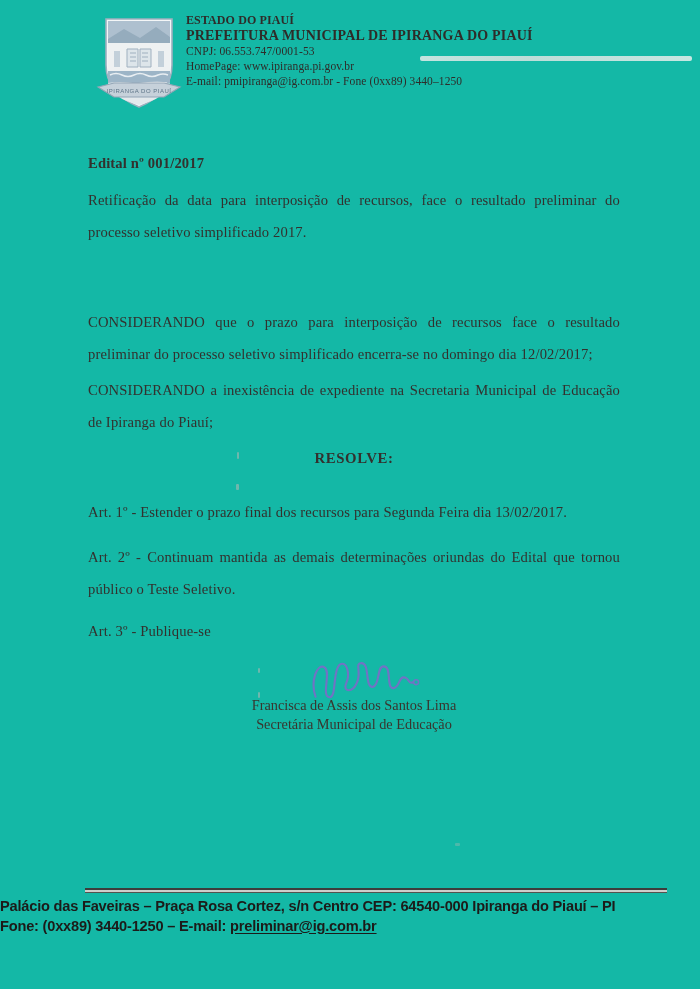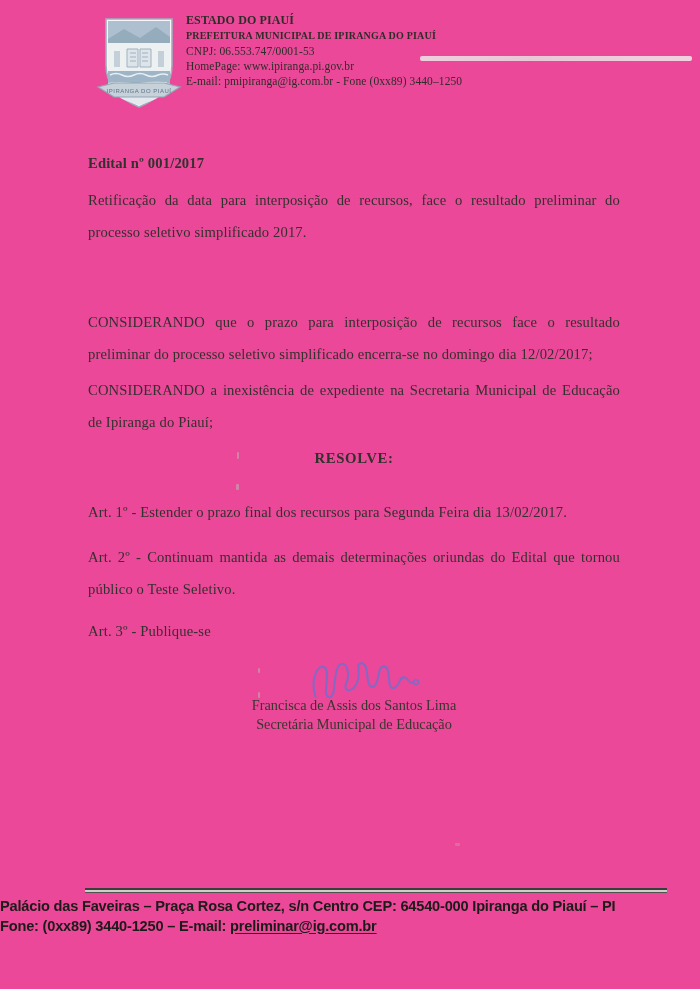--- a/index.html
+++ b/index.html
@@ -1,33 +1,33 @@
 <!DOCTYPE html>
 <html lang="pt"><head>
 <meta charset="utf-8">
 <style>
   html,body{margin:0;padding:0;}
   body{background:#ffffff;}
   .page{
     position:relative;
     width:700px;height:989px;
-    background:#ec4899;
+    background:#14b8a6;
     overflow:hidden;
     font-family:"Liberation Serif","DejaVu Serif",serif;
     color:#33312e;
   }
   
   .crest{position:absolute;left:94px;top:13px;width:90px;height:102px;}
   .header-text{
     position:absolute;left:186px;top:13px;width:470px;
     font-size:11.5px;line-height:15.3px;color:#2e2c29;
     letter-spacing:.1px;
   }
   .header-text .h-state{font-weight:bold;font-size:12px;}
-  .header-text .h-muni{font-weight:bold;font-size:10px;letter-spacing:.2px;}
+  .header-text .h-muni{font-weight:bold;font-size:14px;letter-spacing:.2px;}
   .cnpj-smudge{
     position:absolute;left:420px;top:56px;width:272px;height:5px;
     background:linear-gradient(90deg,#efefee, #e7e7e5 40%, #f3f3f1);
     border-radius:2px;opacity:.8;
   }
   .doc-title{top:147px;font-weight:bold;font-size:14.5px;letter-spacing:.2px;}
   .para{
     position:absolute;left:88px;width:532px;
     font-size:14.6px;line-height:32px;
     text-align:justify;letter-spacing:.15px;

